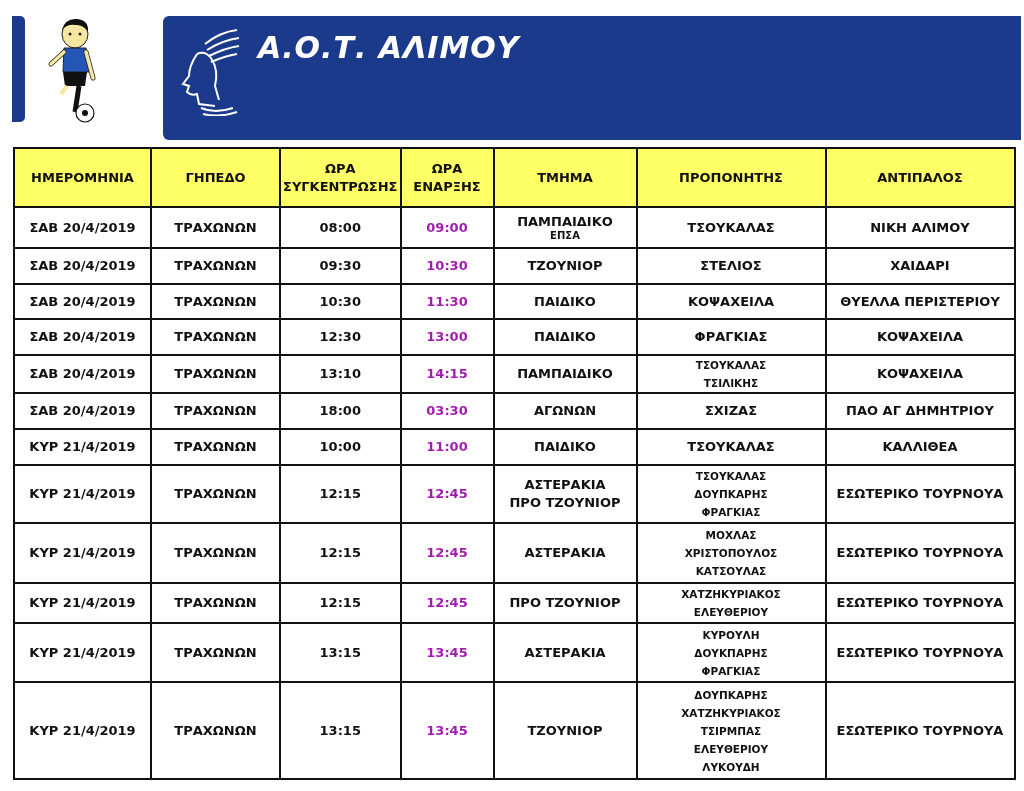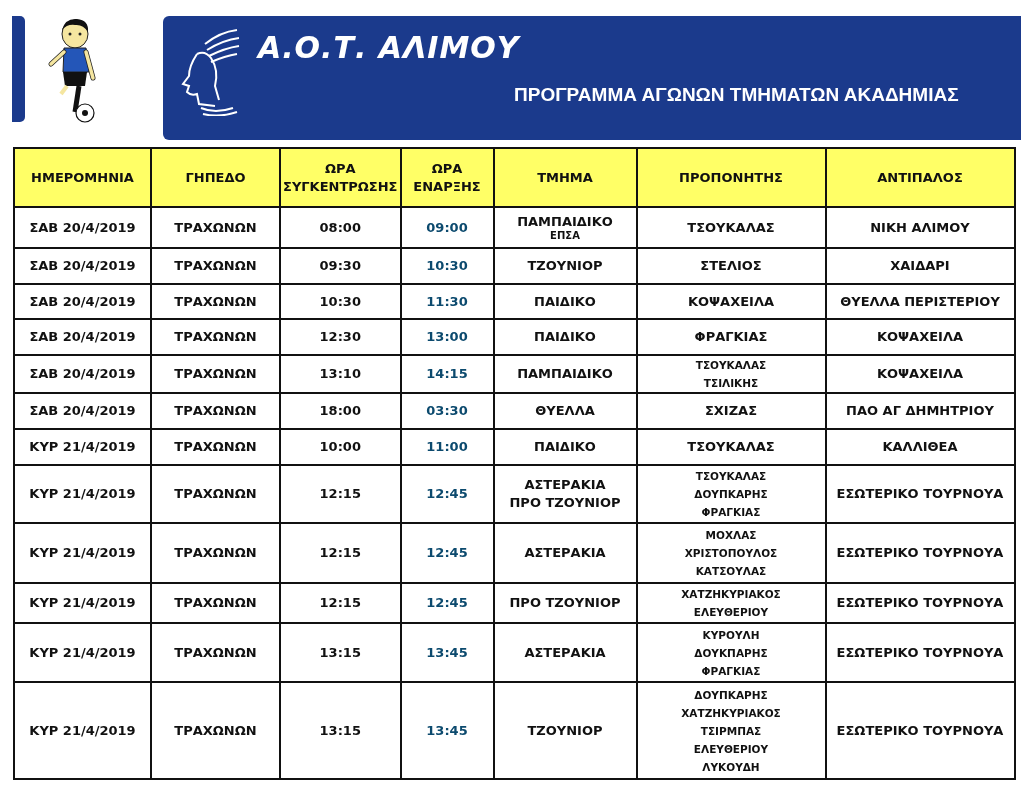--- a/index.html
+++ b/index.html
@@ -16,21 +16,21 @@
                font-size:30px; letter-spacing:1px; white-space:nowrap; }
   .subtitle { position:absolute; left:351px; top:68px; color:#fff;
               font-family:"Liberation Sans", sans-serif; font-weight:bold;
               font-size:19px; white-space:nowrap; }
   table.sched { position:absolute; left:13px; top:147px; border-collapse:collapse;
                 font-family:"DejaVu Sans", sans-serif; font-weight:bold; font-size:13px;
                 color:#111; table-layout:fixed; }
   table.sched th, table.sched td { border:2px solid #111; text-align:center;
                 vertical-align:middle; padding:0 2px; line-height:18px; }
   table.sched th { background:#ffff66; font-size:13px; }
-  td.start { color:#0c4a6e; }
+  td.start { color:#a21caf; }
   td.small { font-size:10.5px; line-height:18px; font-weight:bold; }
   .sub { display:block; font-size:10px; line-height:12px; }
   .line { display:block; }
 </style>
 </head>
 <body>
 
 <div class="strip"></div>
 
 <svg class="mascot" viewBox="0 0 60 115">
@@ -57,21 +57,20 @@
         <path d="M32 26 Q48 16 64 14"></path>
         <path d="M34 32 Q50 24 64 22"></path>
         <path d="M36 38 Q50 32 62 30"></path>
       <path d="M22 30 Q14 42 14 52 L8 60 L14 62 L12 68 Q16 72 22 70 L24 80 L40 82"></path>
       <path d="M22 30 Q30 26 36 34 Q44 46 40 62 L44 76"></path>
       <path d="M26 84 Q40 90 58 84"></path>
         <path d="M28 90 Q44 94 62 88"></path>
     </g>
   </svg>
   <div class="club-name">Α.Ο.Τ. ΑΛΙΜΟΥ</div>
-  <div class="subtitle">ΠΡΟΓΡΑΜΜΑ ΑΓΩΝΩΝ ΤΜΗΜΑΤΩΝ ΑΚΑΔΗΜΙΑΣ</div>
 </div>
 
 <table class="sched">
   <colgroup>
     <col style="width:137px">
       <col style="width:129px">
       <col style="width:119px">
       <col style="width:93px">
     <col style="width:143px">
       <col style="width:189px">
@@ -161,21 +160,21 @@
           <span class="line">ΤΣΙΛΙΚΗΣ</span>
         </td>
         <td>ΚΟΨΑΧΕΙΛΑ</td>
       </tr>
       <tr style="height: 36px;">
         <td>ΣΑΒ 20/4/2019</td>
         <td>ΤΡΑΧΩΝΩΝ</td>
         <td>18:00</td>
         <td class="start">03:30</td>
         <td>
-          <span class="line">ΘΥΕΛΛΑ</span>
+          <span class="line">ΑΓΩΝΩΝ</span>
         </td>
         <td>
           <span class="line">ΣΧΙΖΑΣ</span>
         </td>
         <td>ΠΑΟ ΑΓ ΔΗΜΗΤΡΙΟΥ</td>
       </tr>
       <tr style="height: 36px;">
         <td>ΚΥΡ 21/4/2019</td>
         <td>ΤΡΑΧΩΝΩΝ</td>
         <td>10:00</td>

